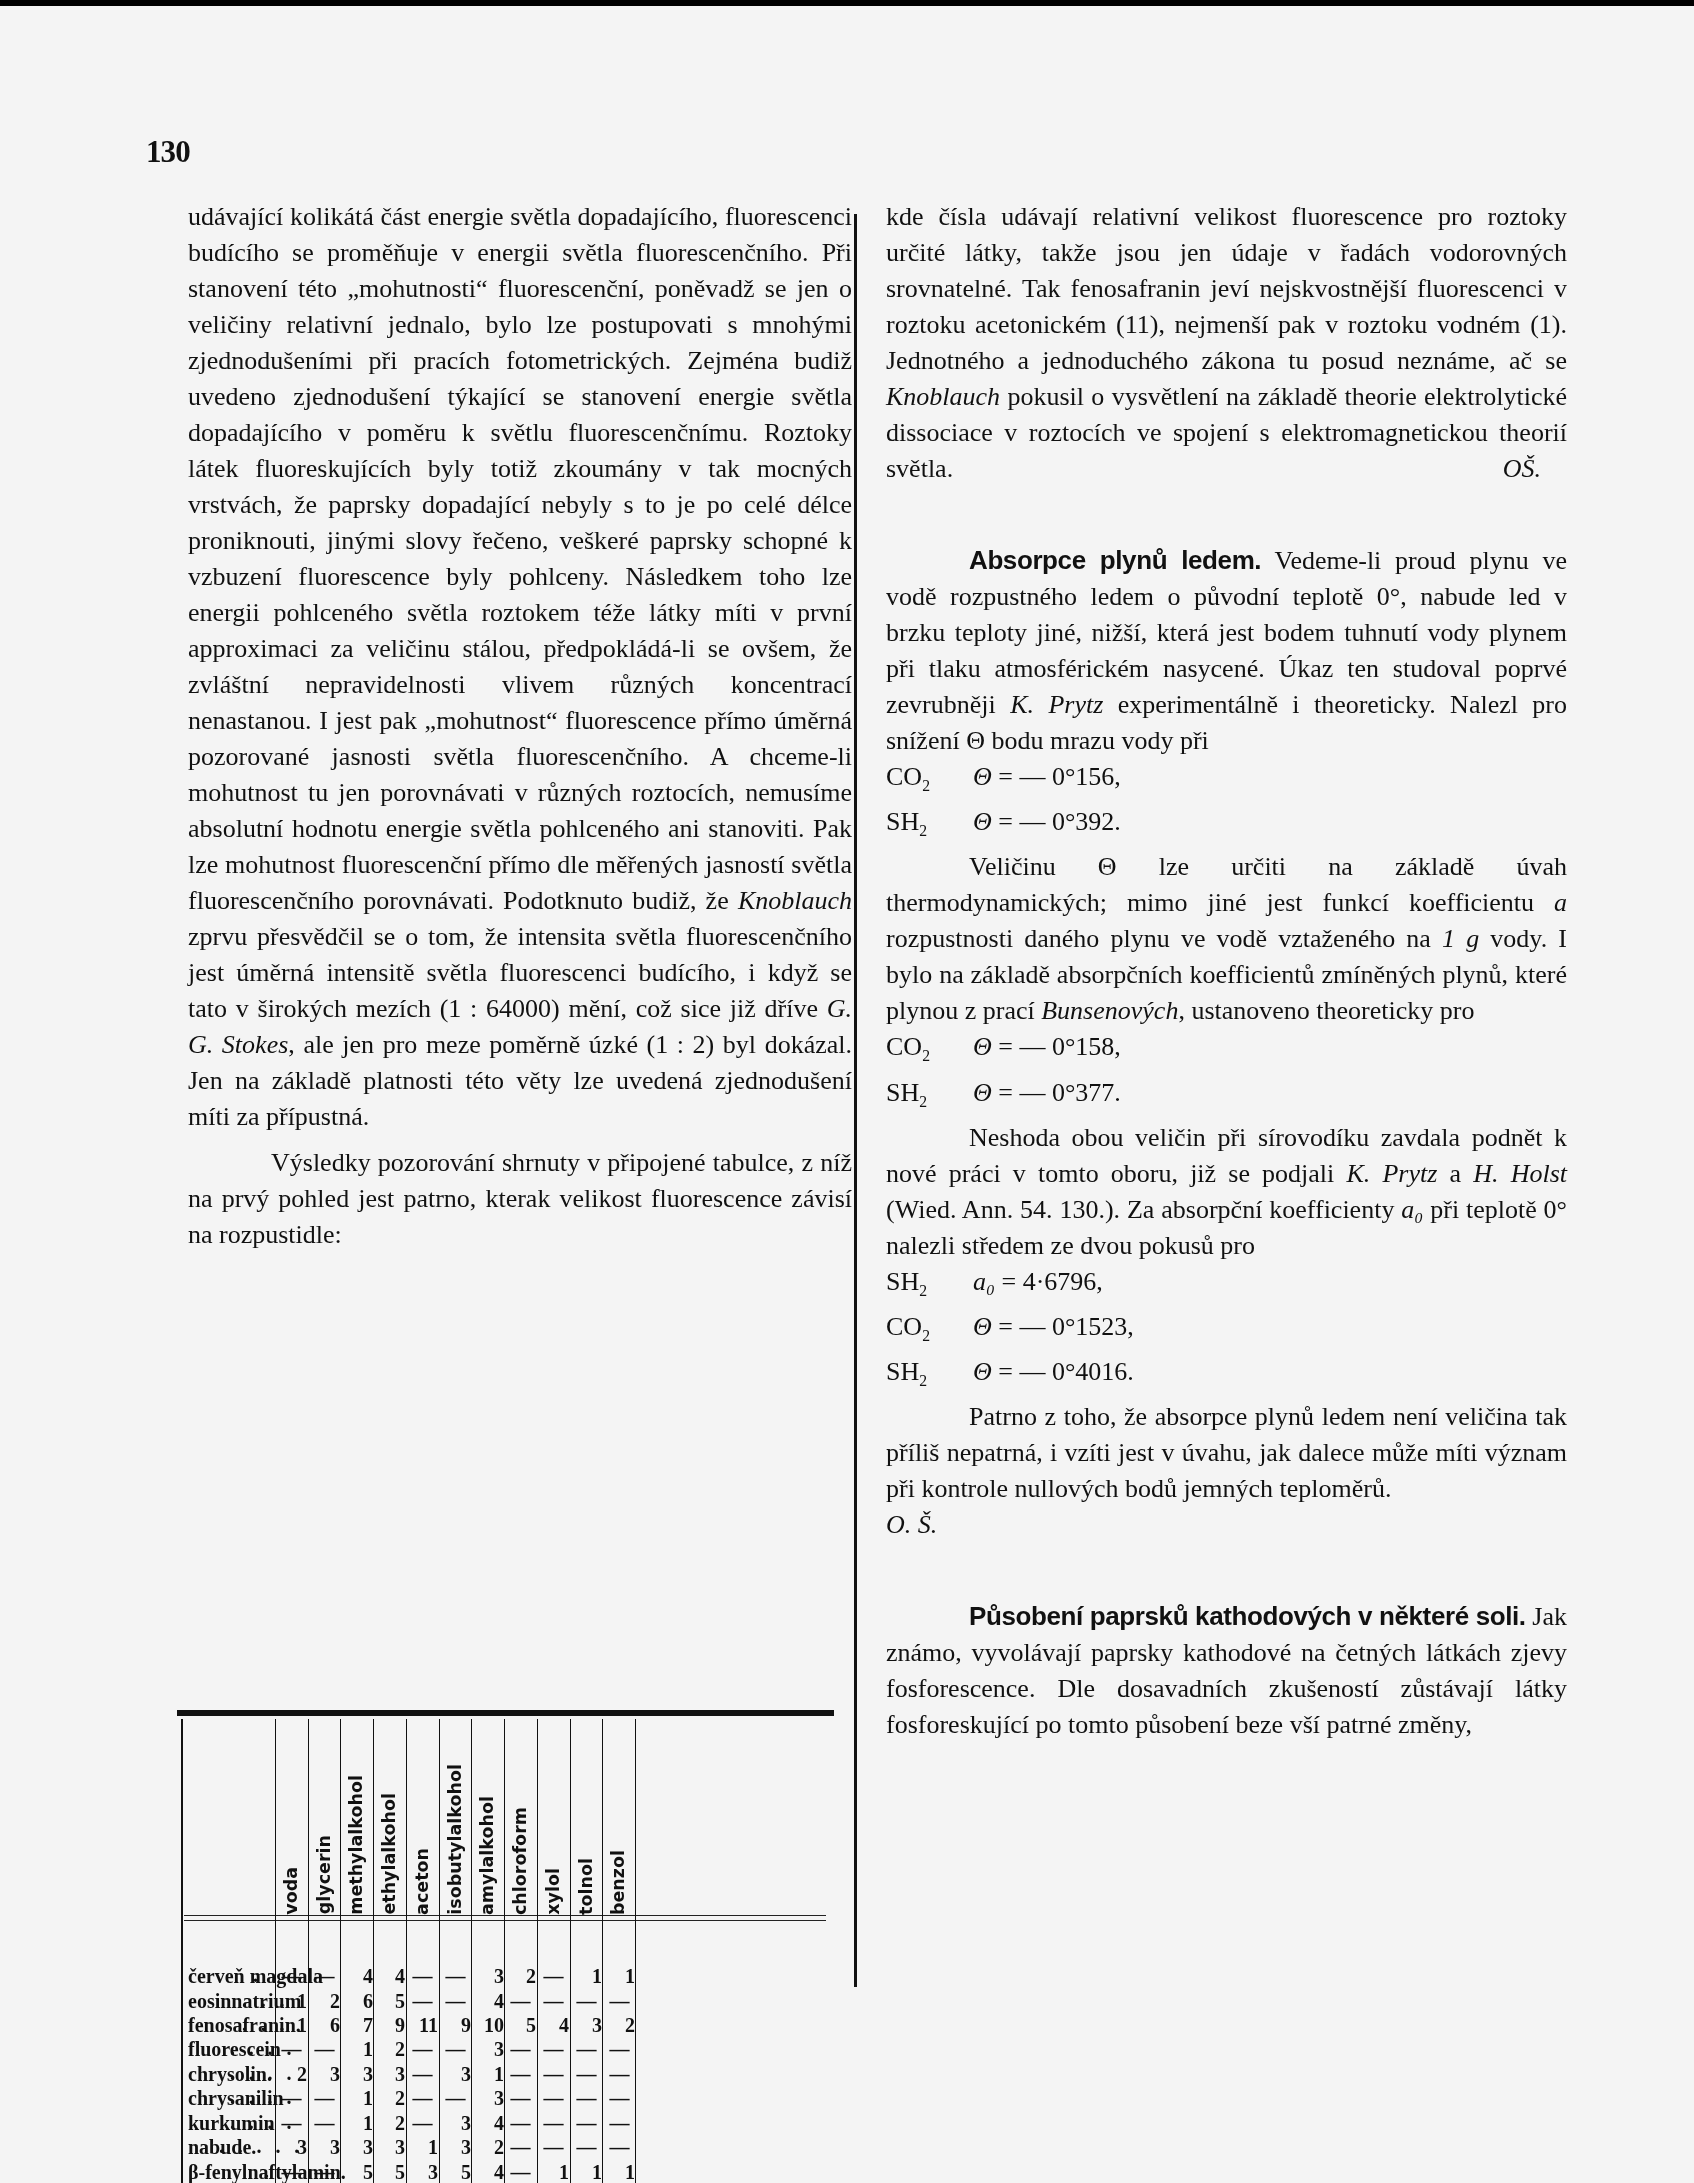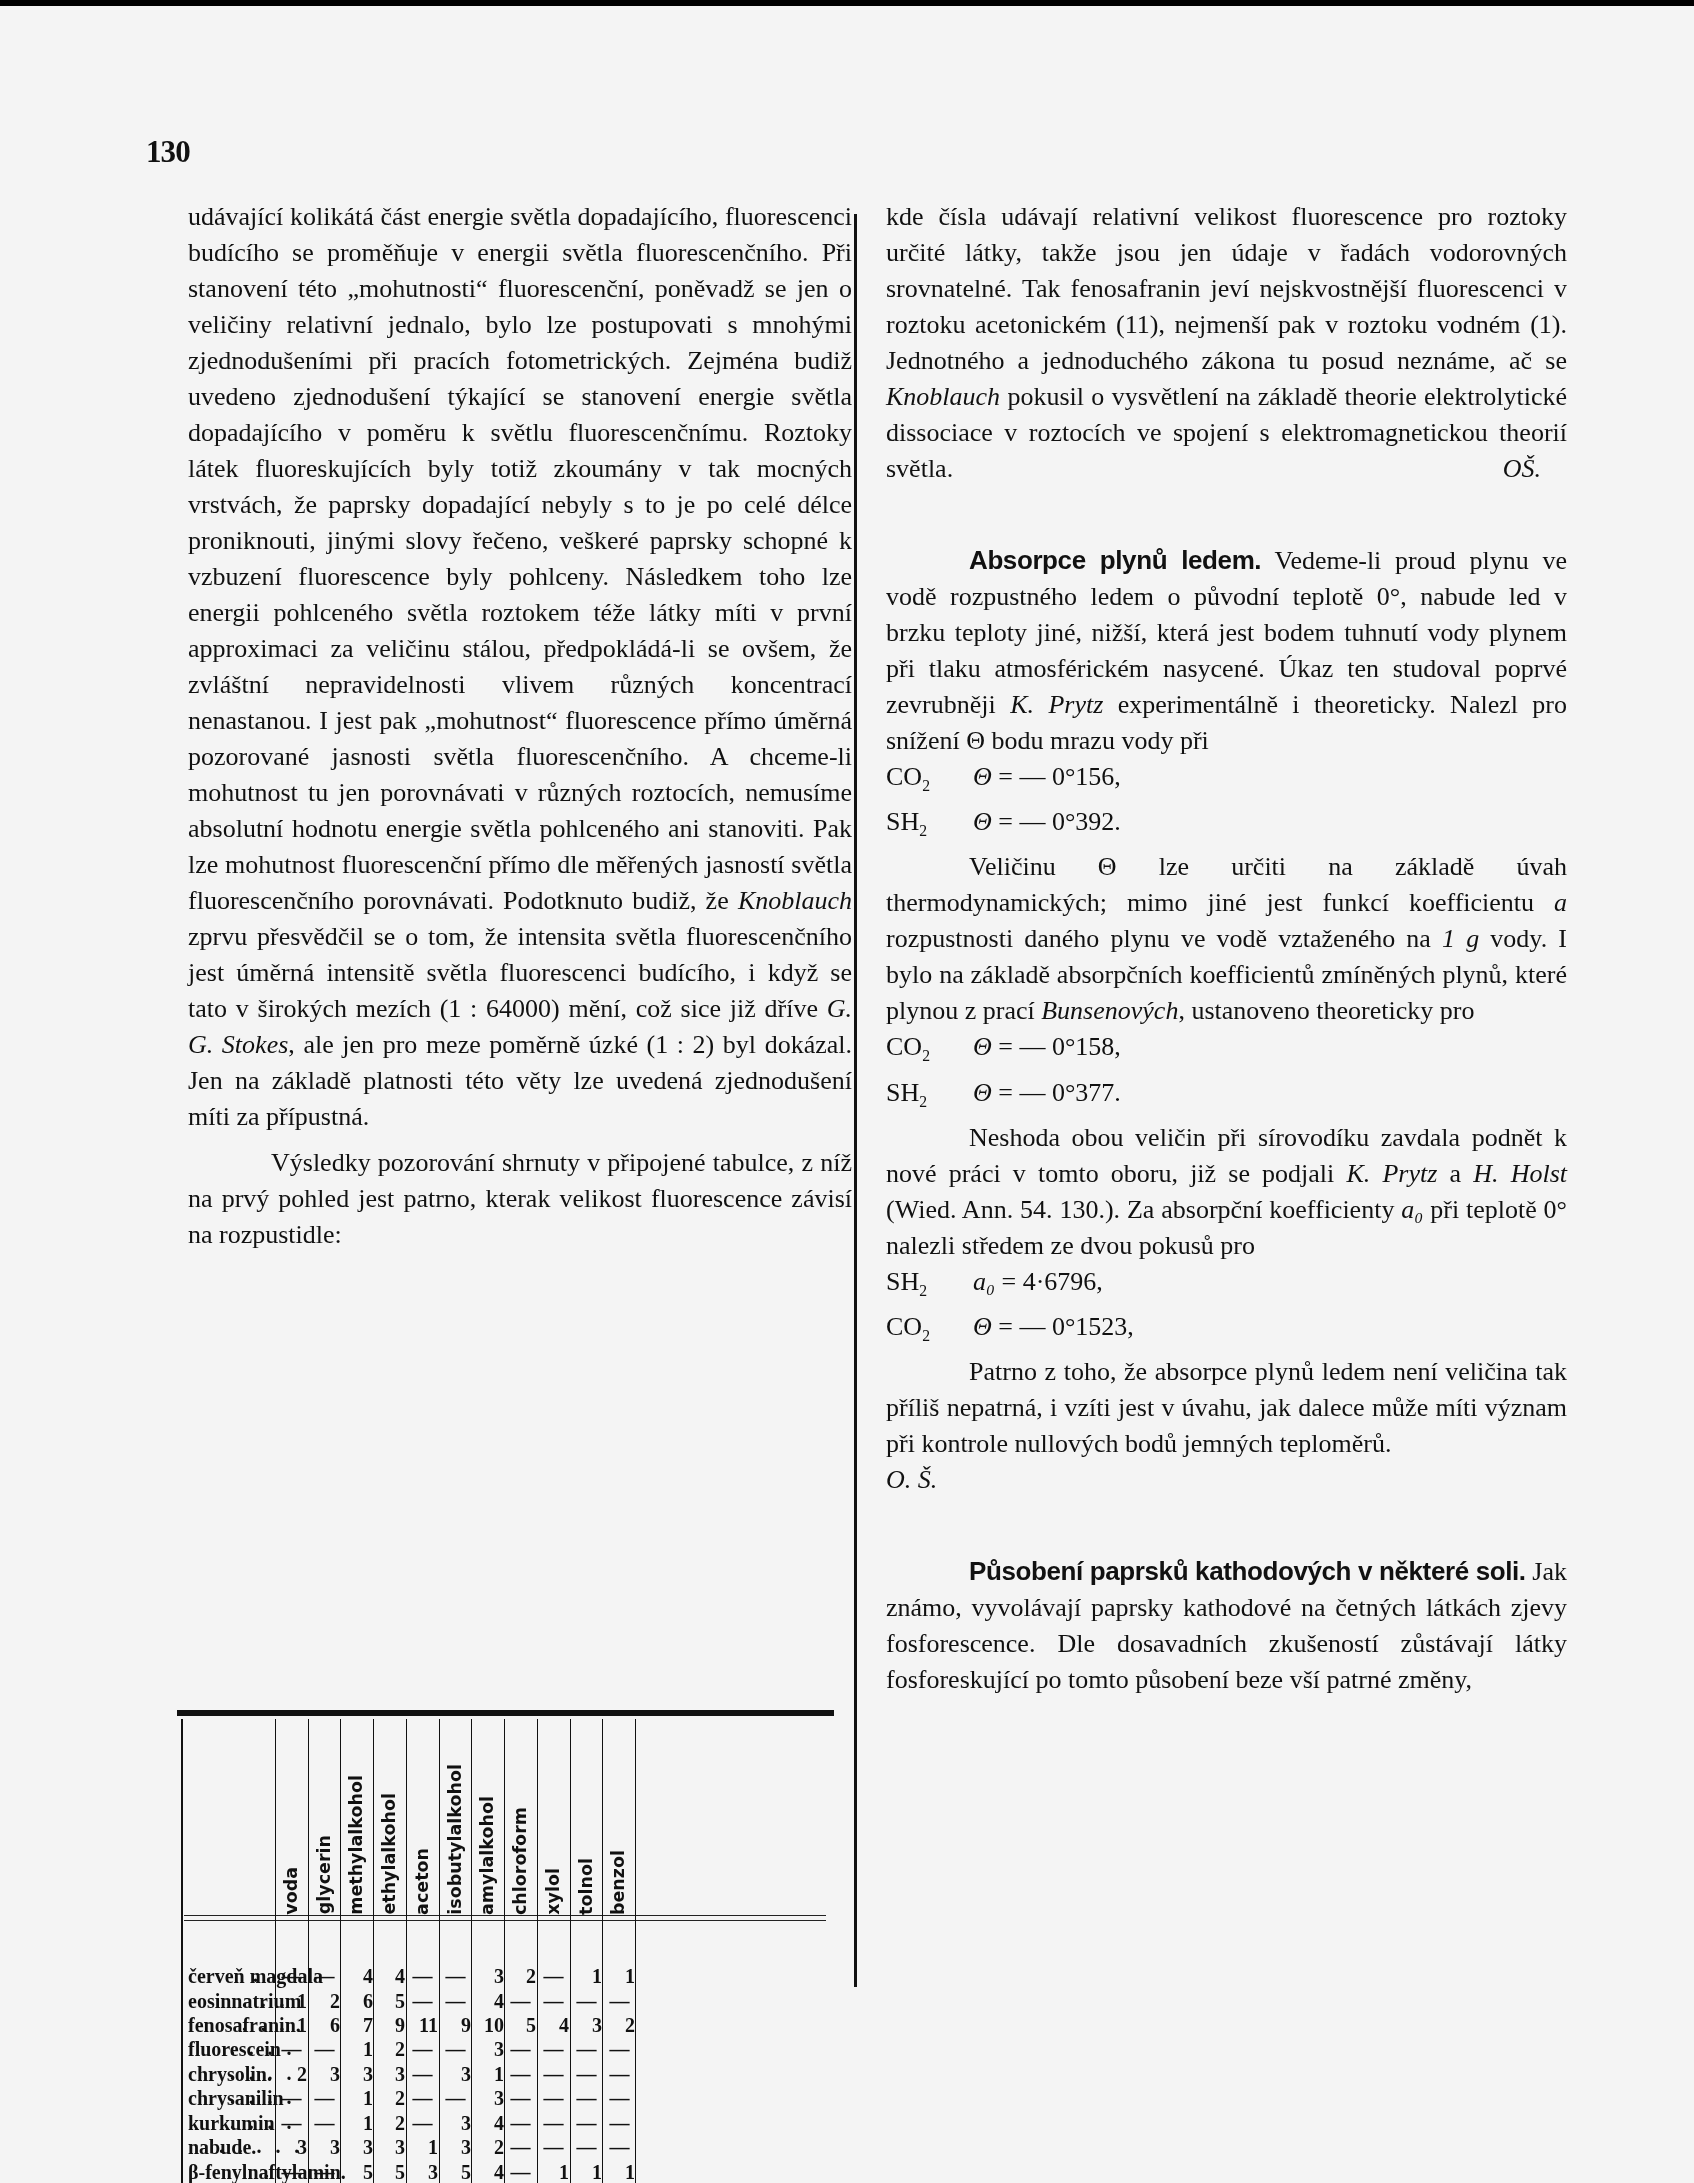--- a/index.html
+++ b/index.html
@@ -277,20 +277,21 @@
     <span>(Wied. Ann. 54. 130.). Za absorpční koefficienty</span>
     <i>a₀</i>
     <span>při teplotě 0° nalezli středem ze dvou pokusů pro</span>
   </p>
   <div id="formulas3">
       <p class="formula"><span class="gas">SH<sub>2</sub></span><span class="theta">a₀ </span><span>= 4·6796,</span></p>
     </div>
 
   <div id="formulas4">
       <p class="formula"><span class="gas">CO<sub>2</sub></span><span class="theta">Θ </span><span>= — 0°1523,</span></p>
+      <p class="formula"><span class="gas">SH<sub>2</sub></span><span class="theta">Θ </span><span>= — 0°4016.</span></p>
     </div>
 
   <p class="indent">Patrno z toho, že absorpce plynů ledem není veličina tak příliš nepatrná, i vzíti jest v úvahu, jak dalece může míti význam při kontrole nullových bodů jemných teploměrů.</p>
   <p class="signature">O. Š.</p>
 
   <p class="indent gap-top-lg">
     <span class="section-title">Působení paprsků kathodových v některé soli.</span>
     <span>Jak známo, vyvolávají paprsky kathodové na četných látkách zjevy fosforescence. Dle dosavadních zkušeností zůstávají látky fosforeskující po tomto působení beze vší patrné změny,</span>
   </p>
 </div>

